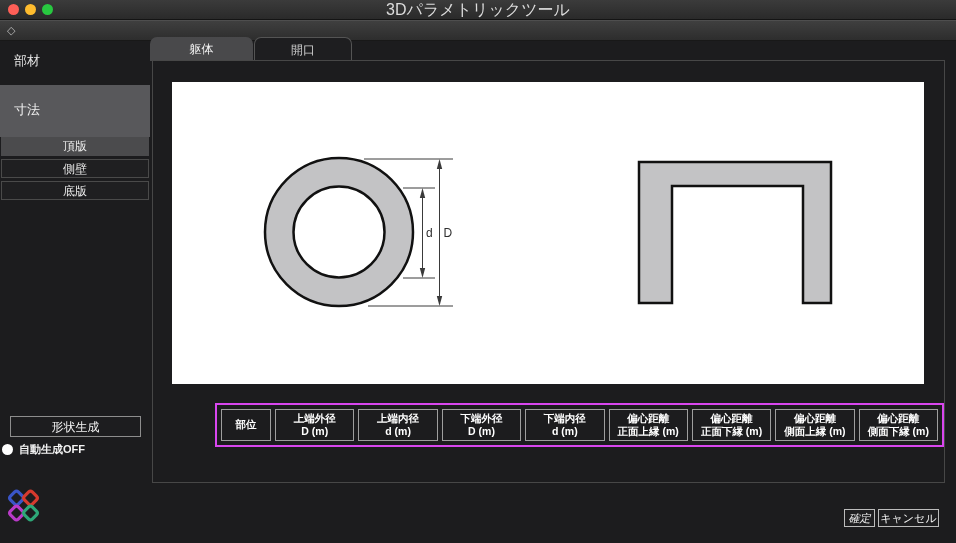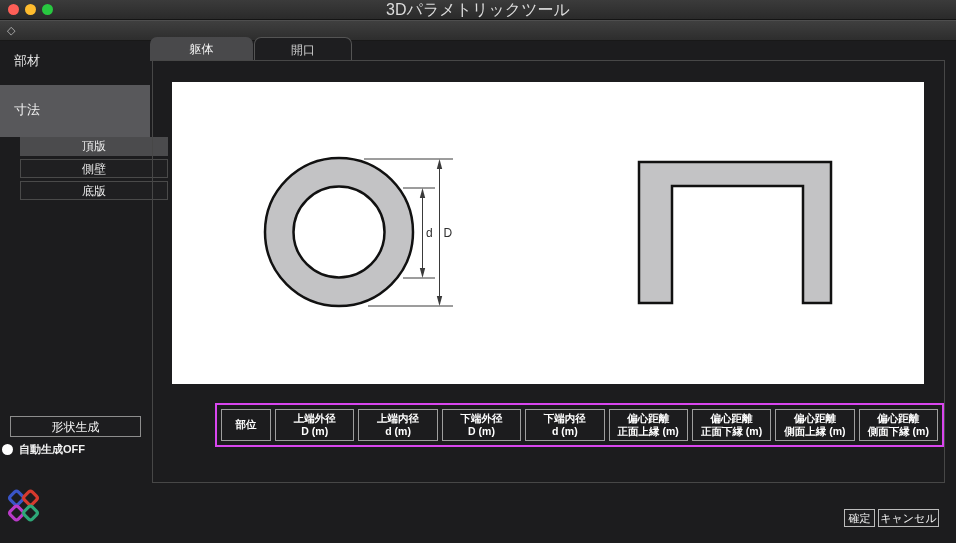--- a/index.html
+++ b/index.html
@@ -26,21 +26,21 @@
   .toolbar{left:0;top:20px;width:956px;height:19px;
     background:linear-gradient(#3f3f3f,#2d2d2d);
     border-top:1px solid #4e4e4e;border-bottom:1px solid #181818;}
   .nav-diamond{left:7px;top:3px;font-size:11px;color:#b9b9b9;line-height:13px;}
 
   
   .lbl-parts{left:14px;top:52px;font-size:13px;color:#e4e4e4;}
   .sec-dimensions{left:0;top:85px;width:150px;height:52px;background:#58585b;
     color:#f1f1f1;font-size:13px;line-height:50px;padding-left:14px;box-sizing:border-box;}
   .side-item{left:1px;width:148px;height:19px;text-align:center;line-height:19px;
-    font-size:12px;color:#ececec;box-sizing:border-box;margin-left:19px;}
+    font-size:12px;color:#ececec;box-sizing:border-box;}
   .side-item.active{top:137px;background:#4b4b4d;}
   .side-item.i2{top:159px;background:#1f1f21;border:1px solid #4a4a4a;}
   .side-item.i3{top:181px;background:#1f1f21;border:1px solid #4a4a4a;}
 
   .gen-btn{left:10px;top:416px;width:131px;height:21px;background:#1d1d1f;
     border:1px solid #8d8d8d;color:#f2f2f2;font-size:12px;text-align:center;
     line-height:21px;box-sizing:border-box;cursor:default;}
   .autogen{left:2px;top:443px;height:12px;display:flex;align-items:center;gap:6px;}
   .autogen-dot{width:11px;height:11px;border-radius:50%;background:#ffffff;display:inline-block;}
   .autogen-label{font-size:11px;color:#f3f3f3;font-weight:bold;}
@@ -70,21 +70,21 @@
     text-align:center;height:18px;}
   table.dim td.val{border:1px solid #8a8a8a;padding:1px;}
   .valbox{border:1px solid #b7b7b7;background:#19191b;color:#ffffff;
     height:14px;line-height:14px;font-size:11.5px;text-align:right;
     padding:1px 4px 1px 2px;}
 
   
   .btn{top:509px;height:18px;background:#1e1e20;border:1px solid #bcbcbc;
     color:#f5f5f5;font-size:11px;text-align:center;line-height:16px;
     box-sizing:border-box;cursor:default;}
-  .btn-ok{left:844px;width:31px;}
+  .btn-ok{left:844px;width:31px;font-style:italic;}
   .btn-cancel{left:878px;width:61px;}
 </style>
 </head>
 <body>
 
 <div class="abs titlebar">
   <span class="abs traffic t-red"></span>
   <span class="abs traffic t-yellow"></span>
   <span class="abs traffic t-green"></span>
   <div class="abs win-title">3Dパラメトリックツール</div>

